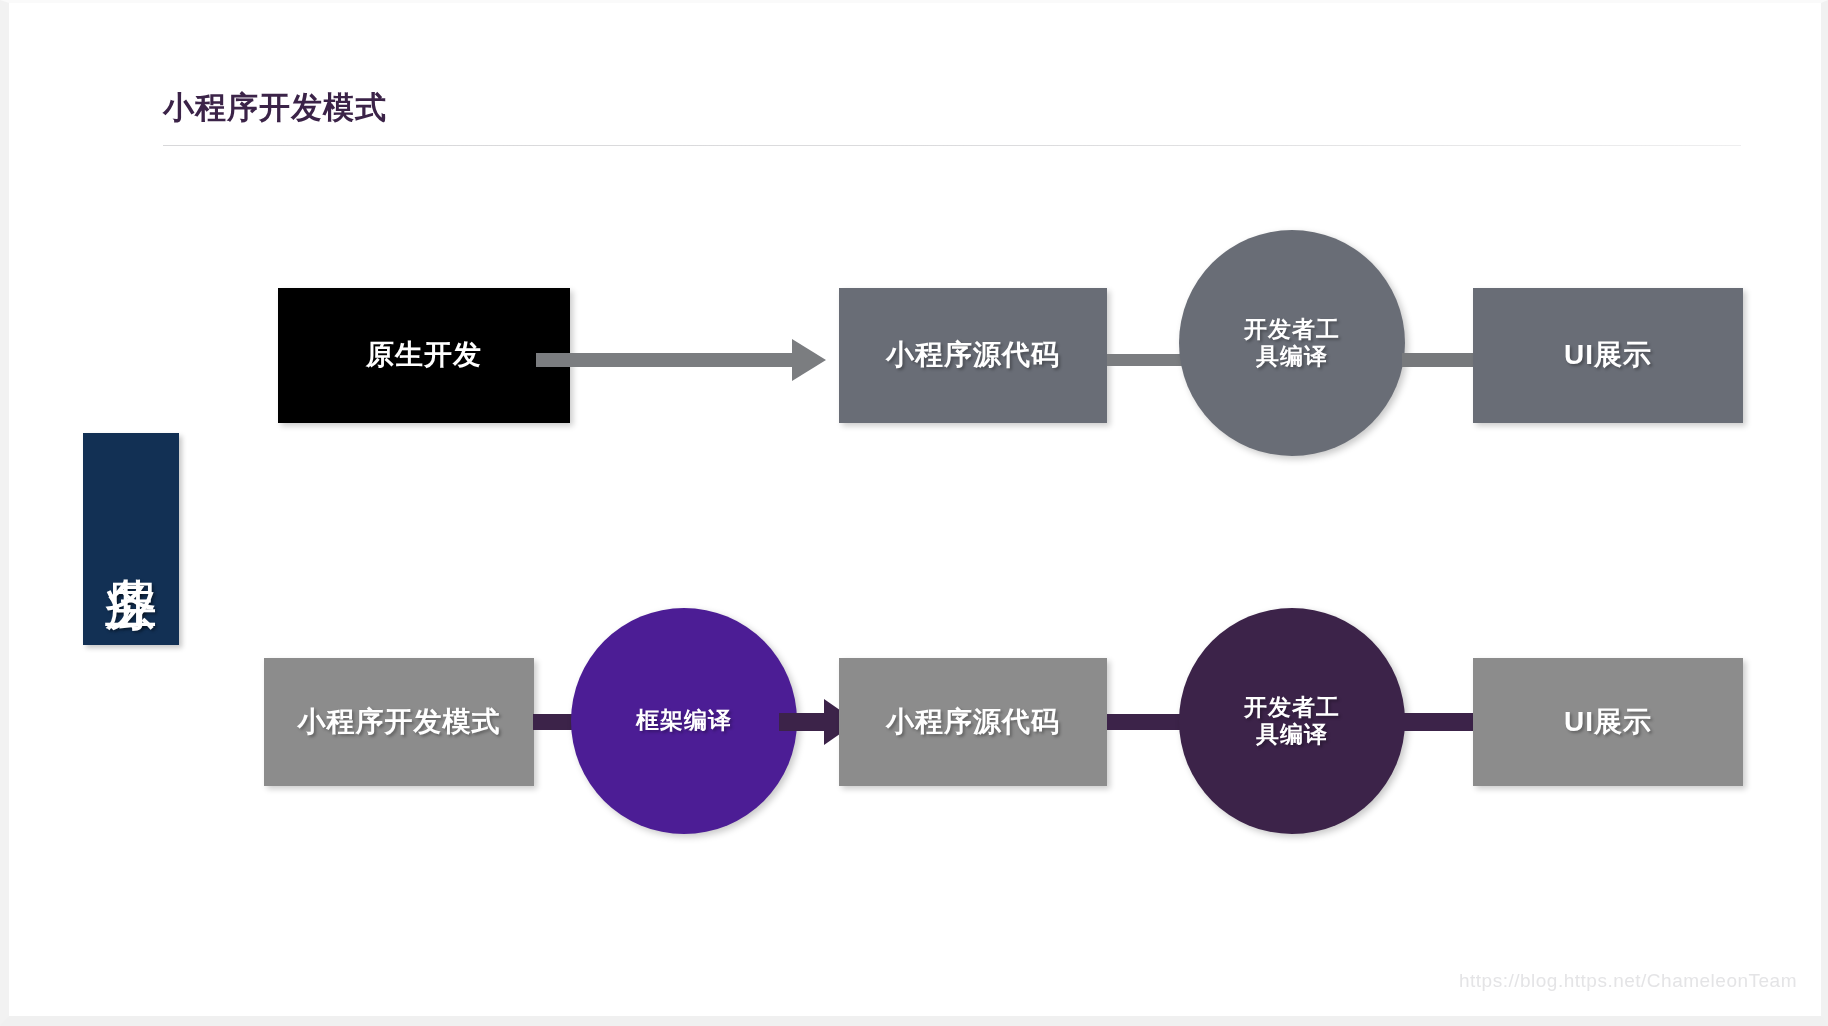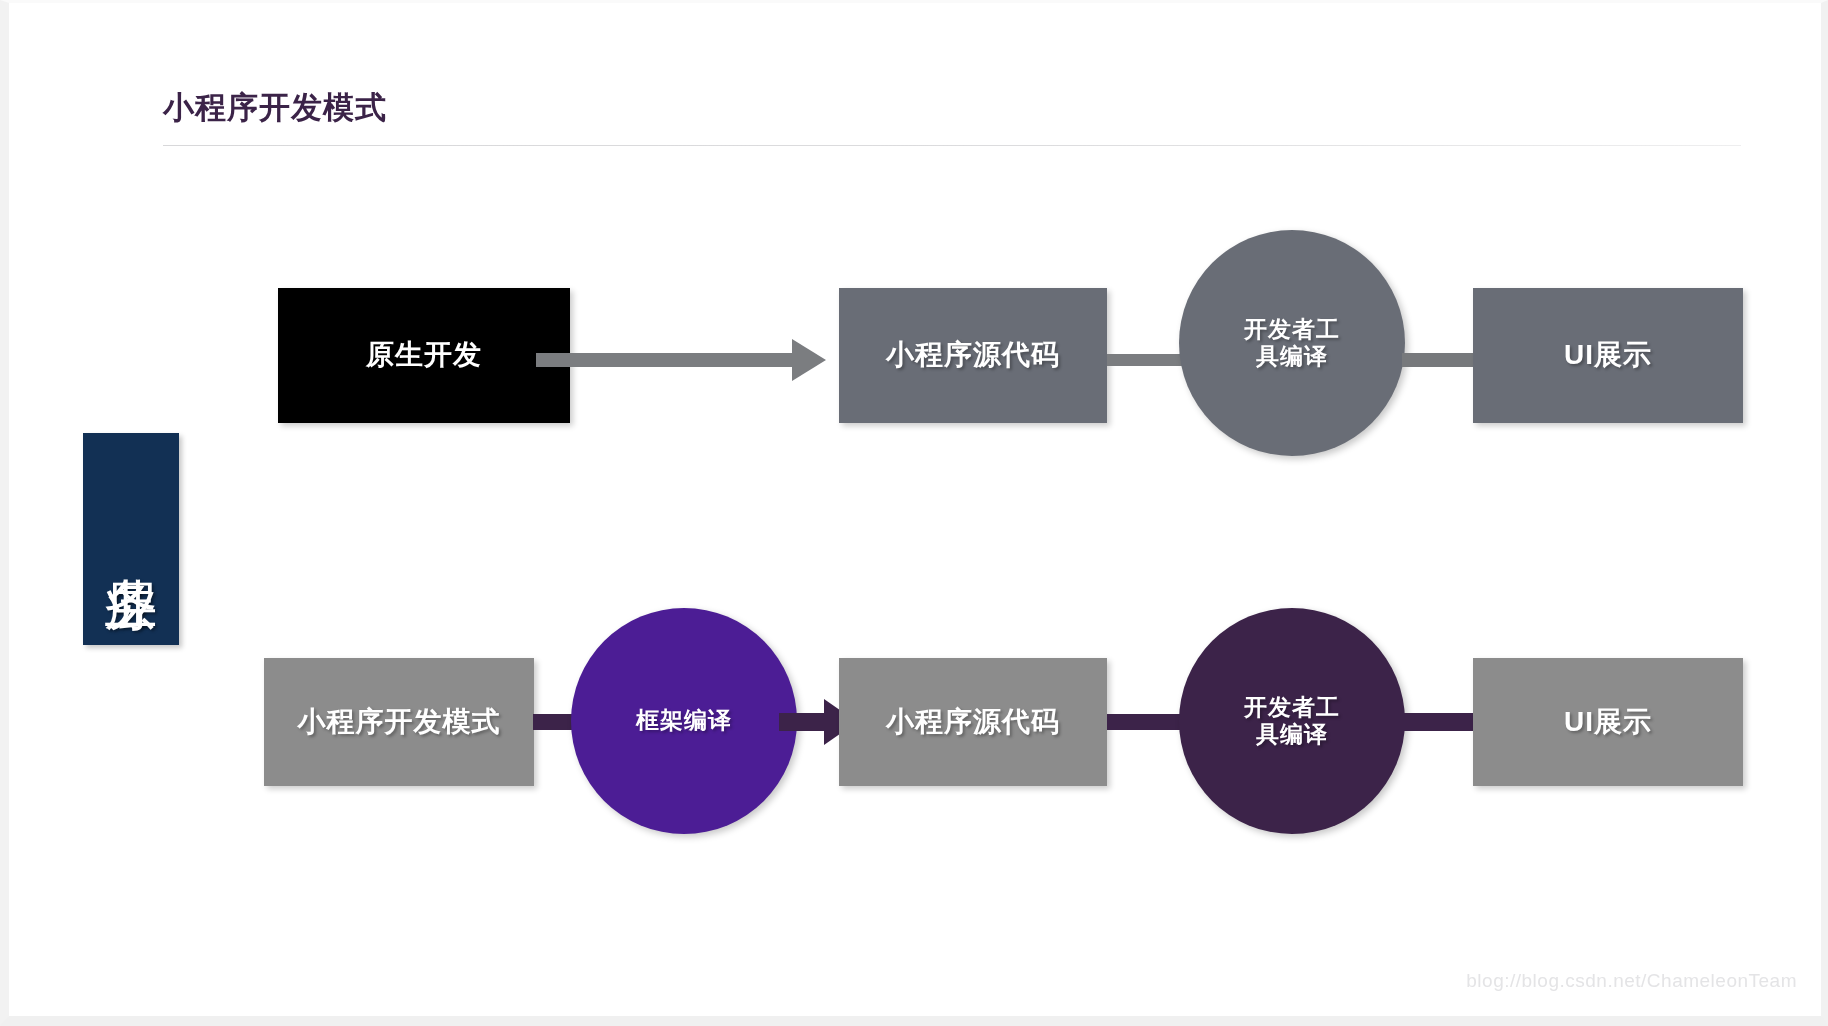--- a/index.html
+++ b/index.html
@@ -241,15 +241,15 @@
     <div class="arrow thick" style="left:1390px; top:158px; width:122px; height:46px;">
       <div class="shaft" style="width:90px; background:#3c2349;"></div>
       <div class="head" style="border-left:33px solid #3c2349;"></div>
     </div>
 
     <div class="node-box" style="left:1464px; top:117px; width:270px; height:128px; background:#8c8c8c;">
       <span class="lbl">UI展示</span>
     </div>
   </div>
 
-  <div id="watermark">blog://blog.csdn.net/ChameleonTeam</div>
+  <div id="watermark">https://blog.https.net/ChameleonTeam</div>
 
 </div>
 
 </body></html>

